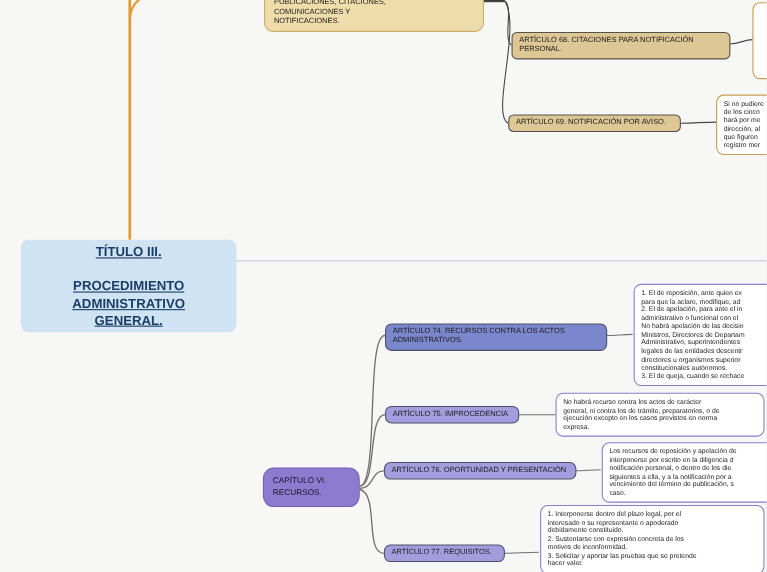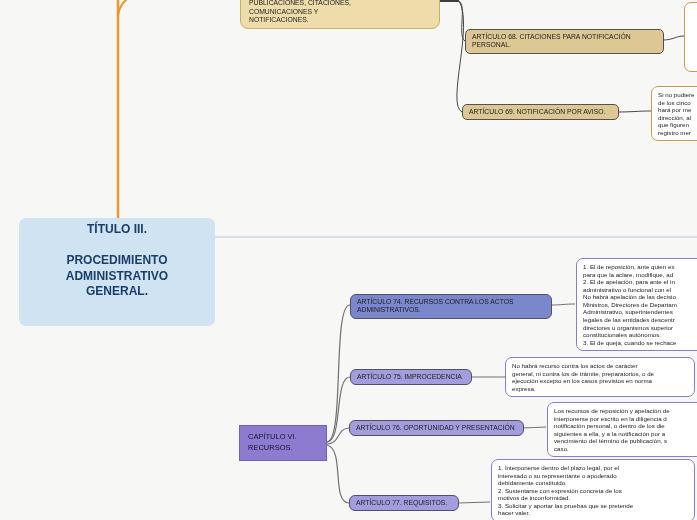--- a/index.html
+++ b/index.html
@@ -19,27 +19,27 @@
     border:1px solid #c9b06a;border-radius:8px;padding:3px 8px;
     font-size:6.8px;line-height:1.3;}
   #article68{left:465px;top:29px;width:199px;background:#dcc795;border:1px solid #55524a;
     border-radius:5px;padding:3px 6px;font-size:6.8px;line-height:1.25;}
   #article69{left:462px;top:104px;width:157px;background:#dcc795;border:1px solid #55524a;
     border-radius:5px;padding:3px 6px;font-size:6.8px;line-height:1.25;}
   #note68{left:684px;top:2px;width:90px;height:70px;border:1px solid #c89c4e;}
   #note69{left:651px;top:86px;width:170px;min-height:53px;border:1px solid #c89c4e;}
 
   
-  #title3{left:19px;top:218px;width:196px;height:108px;background:#cfe3f3;
+  #title3{left:19px;top:218px;width:196px;height:84px;background:#cfe3f3;
     border-radius:7px;padding:4px 6px;text-align:center;
-    font-size:12px;font-weight:bold;line-height:1.3;color:#1a3e66;}
+    font-size:12px;font-weight:bold;line-height:1.3;color:#1a3e66;text-decoration:underline;}
 
   
   #chapter6{left:239px;top:425px;width:88px;height:36px;background:#8d7bcf;
-    border:1px solid #7163b4;border-radius:0;padding:6px 8px;
+    border:1px solid #7163b4;border-radius:10px;padding:6px 8px;
     font-size:7.5px;line-height:1.4;color:#15152b;}
   #article74{left:350px;top:294px;width:202px;background:#7b87cd;border:1px solid #50506b;
     border-radius:6px;padding:3px 6px;font-size:6.8px;line-height:1.25;}
   #article75{left:350px;top:369px;width:122px;background:#a49ddd;border:1px solid #50506b;
     border-radius:6px;padding:3px 6px;font-size:6.8px;line-height:1.25;}
   #article76{left:349px;top:420px;width:175px;background:#a49ddd;border:1px solid #50506b;
     border-radius:6px;padding:3px 6px;font-size:6.8px;line-height:1.25;}
   #article77{left:349px;top:495px;width:110px;background:#a49ddd;border:1px solid #50506b;
     border-radius:6px;padding:3px 6px;font-size:6.8px;line-height:1.25;}
   #note74{left:576px;top:258px;width:200px;min-height:91px;border:1px solid #8d7bcf;}

